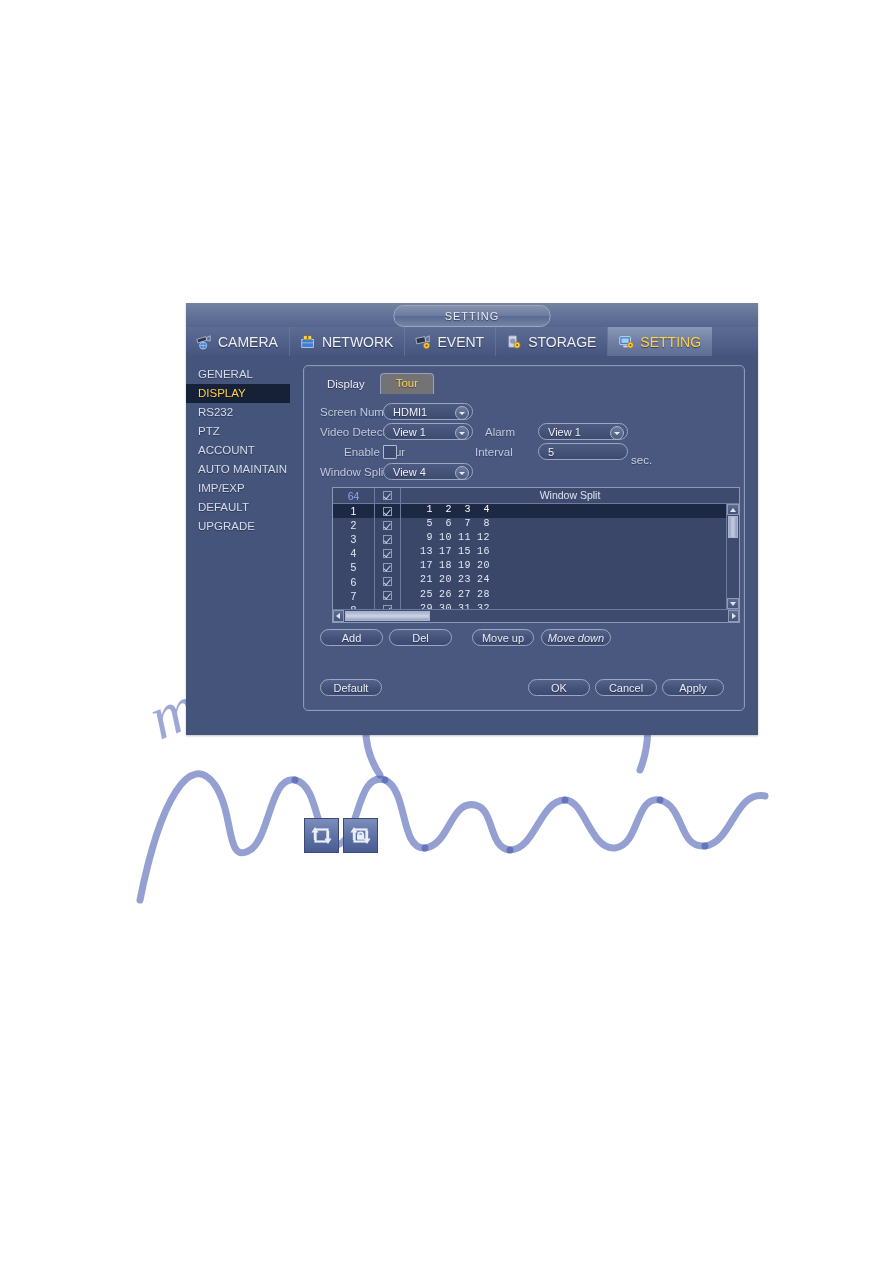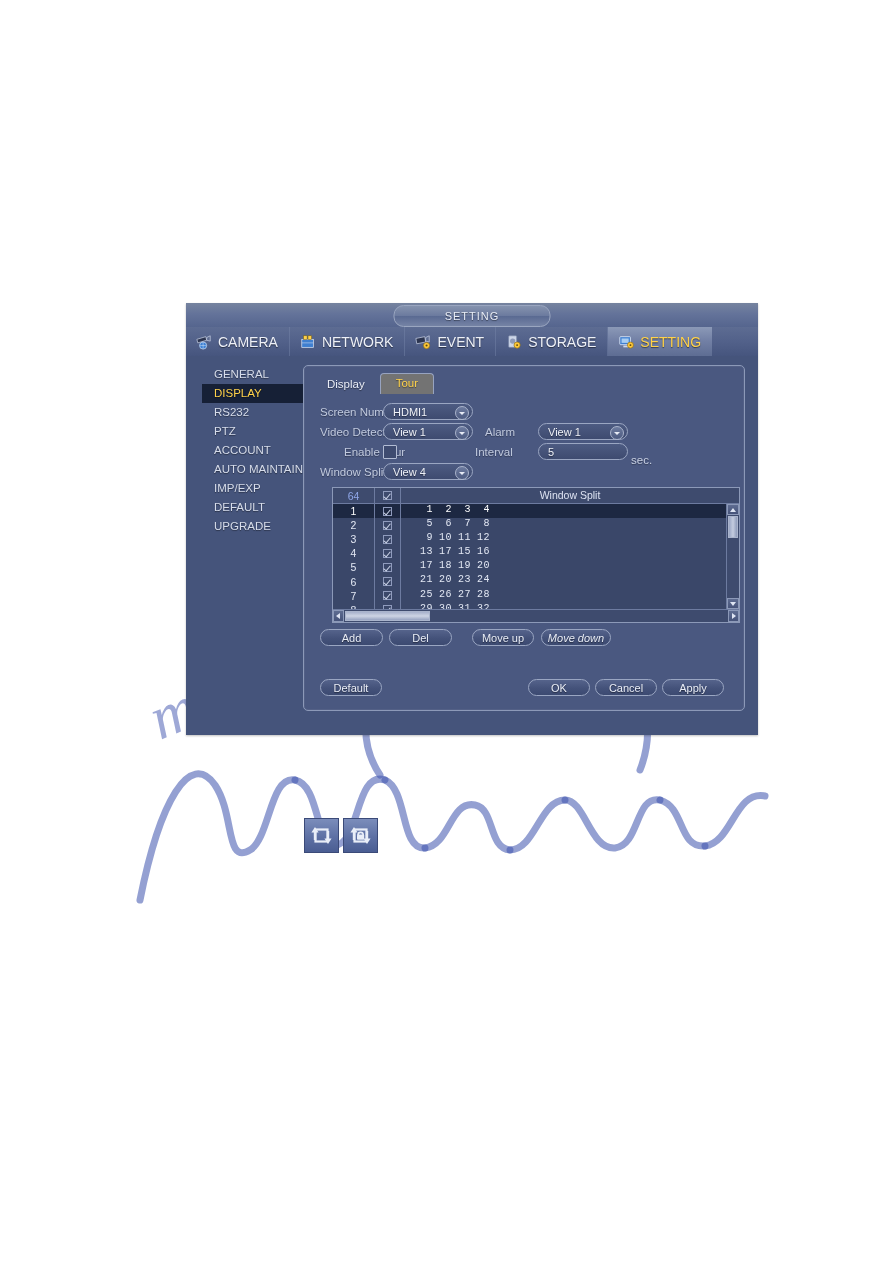--- a/index.html
+++ b/index.html
@@ -93,21 +93,21 @@
     background: linear-gradient(180deg, #8b99b7 0%, #7381a6 45%, #5e6d93 100%);
     color: #ffd24a;
     border-right: none;
   }
   .top-tab .ticon { width: 18px; height: 16px; flex: 0 0 auto; display:block;}
   .tab-tail { flex: 1 1 auto; }
 
   
   .sidebar {
     position: absolute;
-    left: 16px; top: 53px;
+    left: 0; top: 53px;
     width: 104px;
     bottom: 0;
     padding-top: 9px;
   }
   .side-item {
     height: 19px;
     line-height: 19px;
     padding-left: 12px;
     color: #d6dcea;
     font-size: 11.5px;

